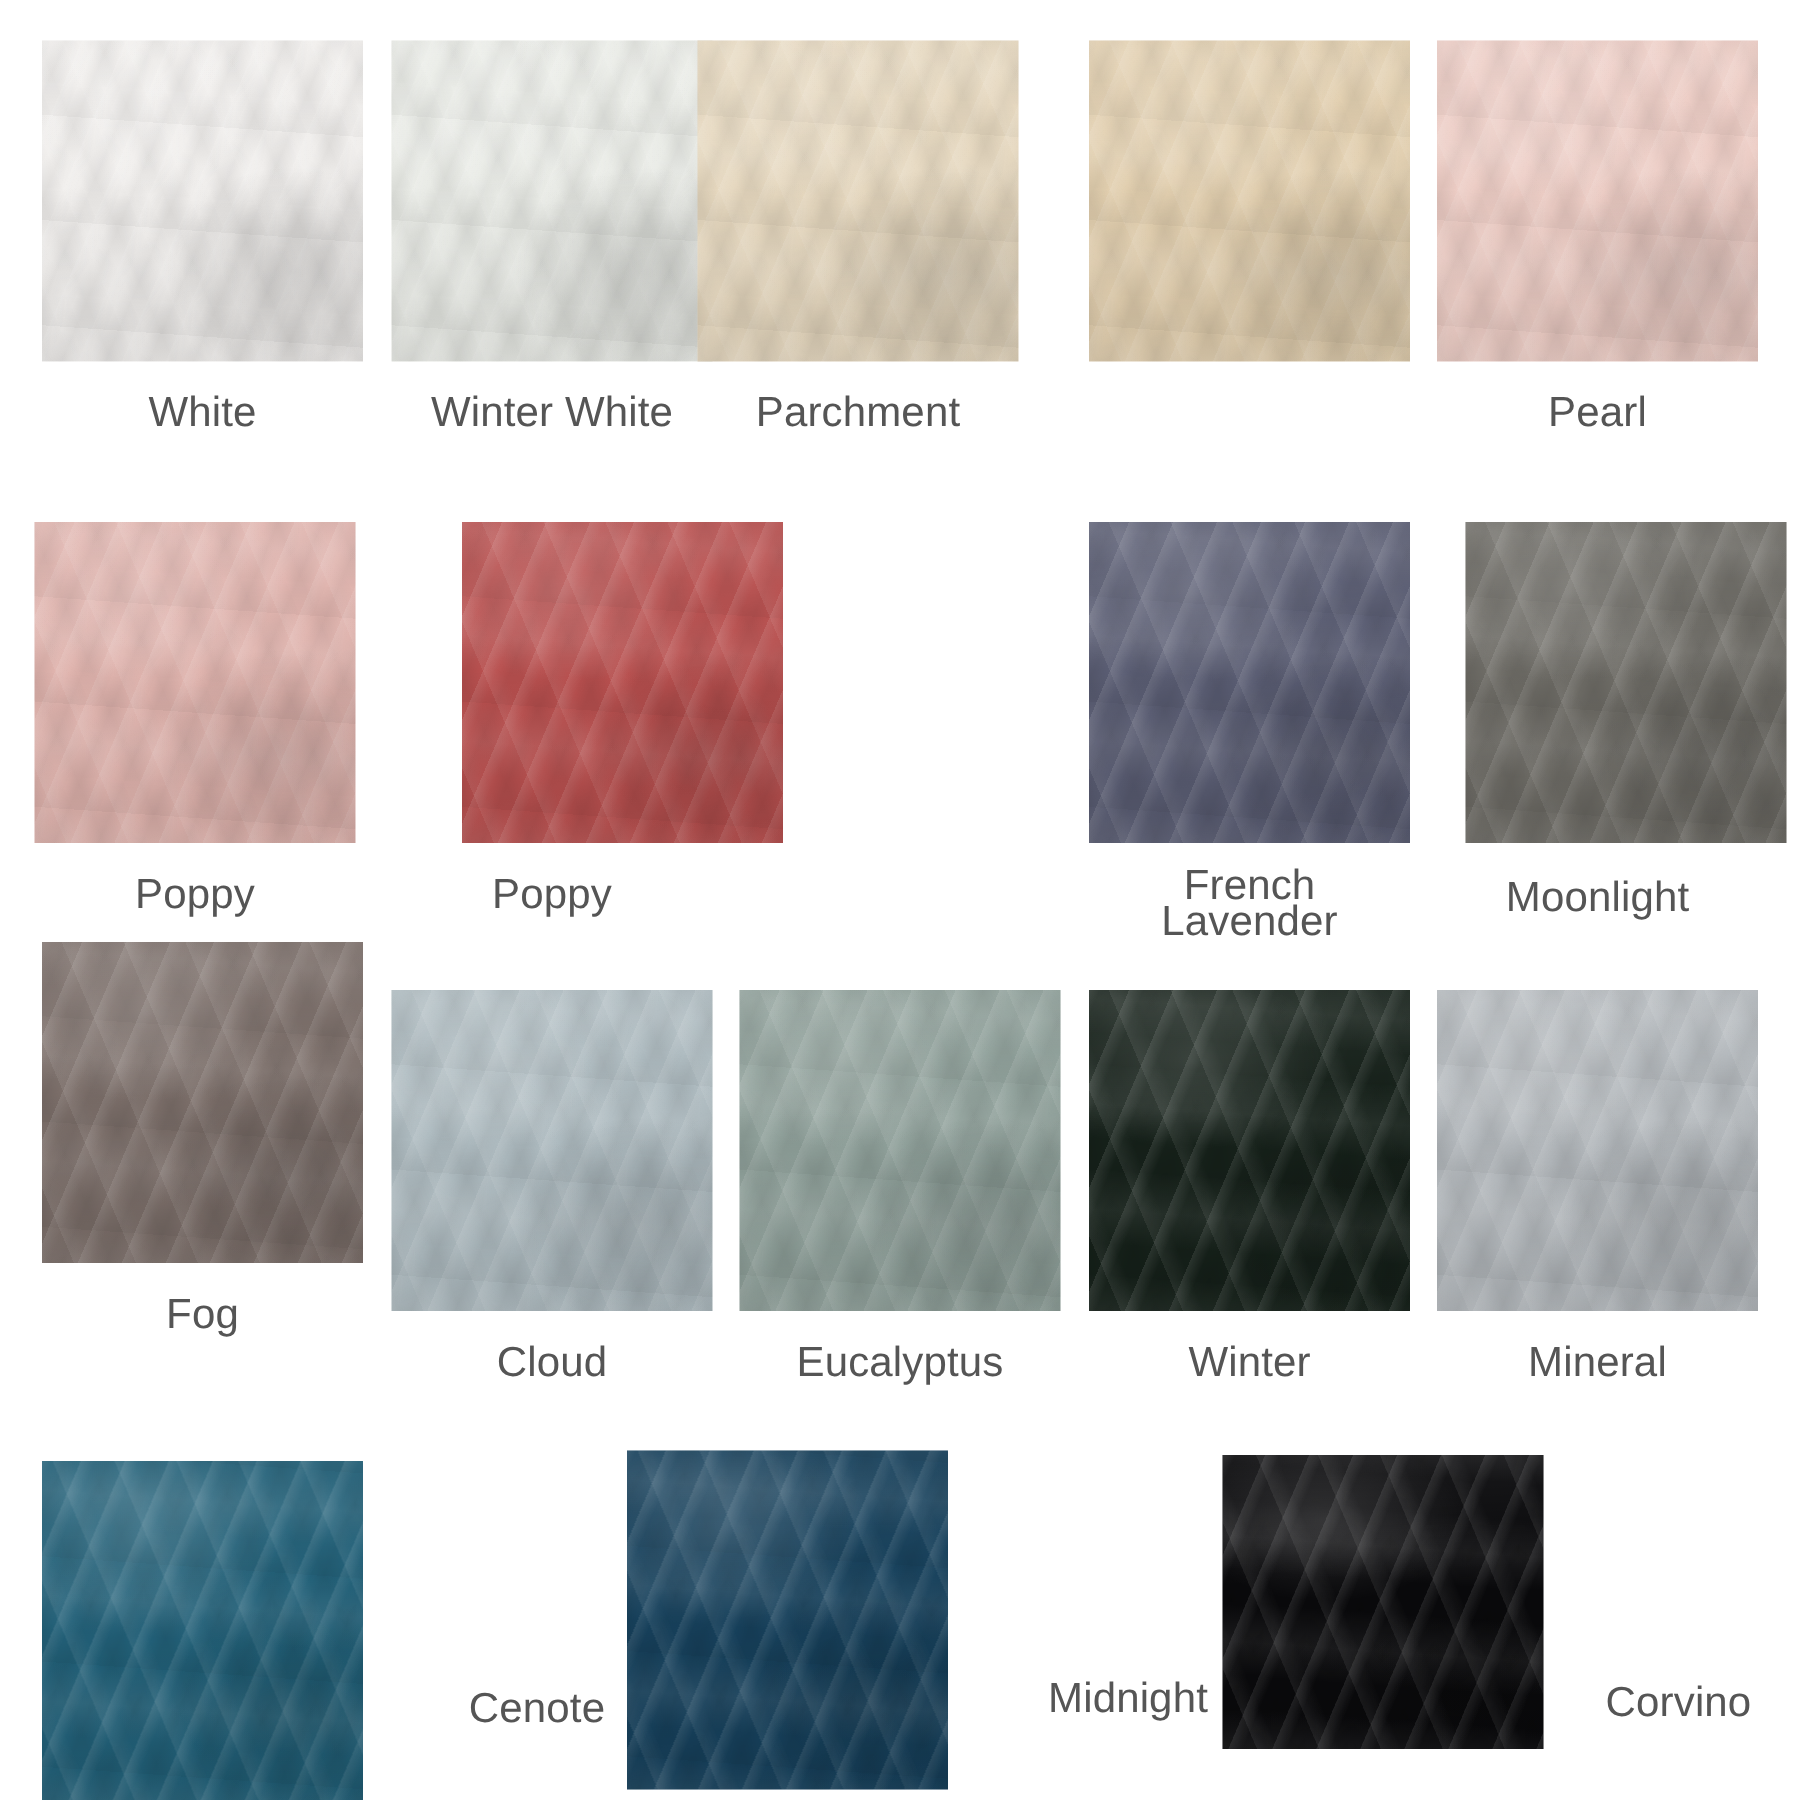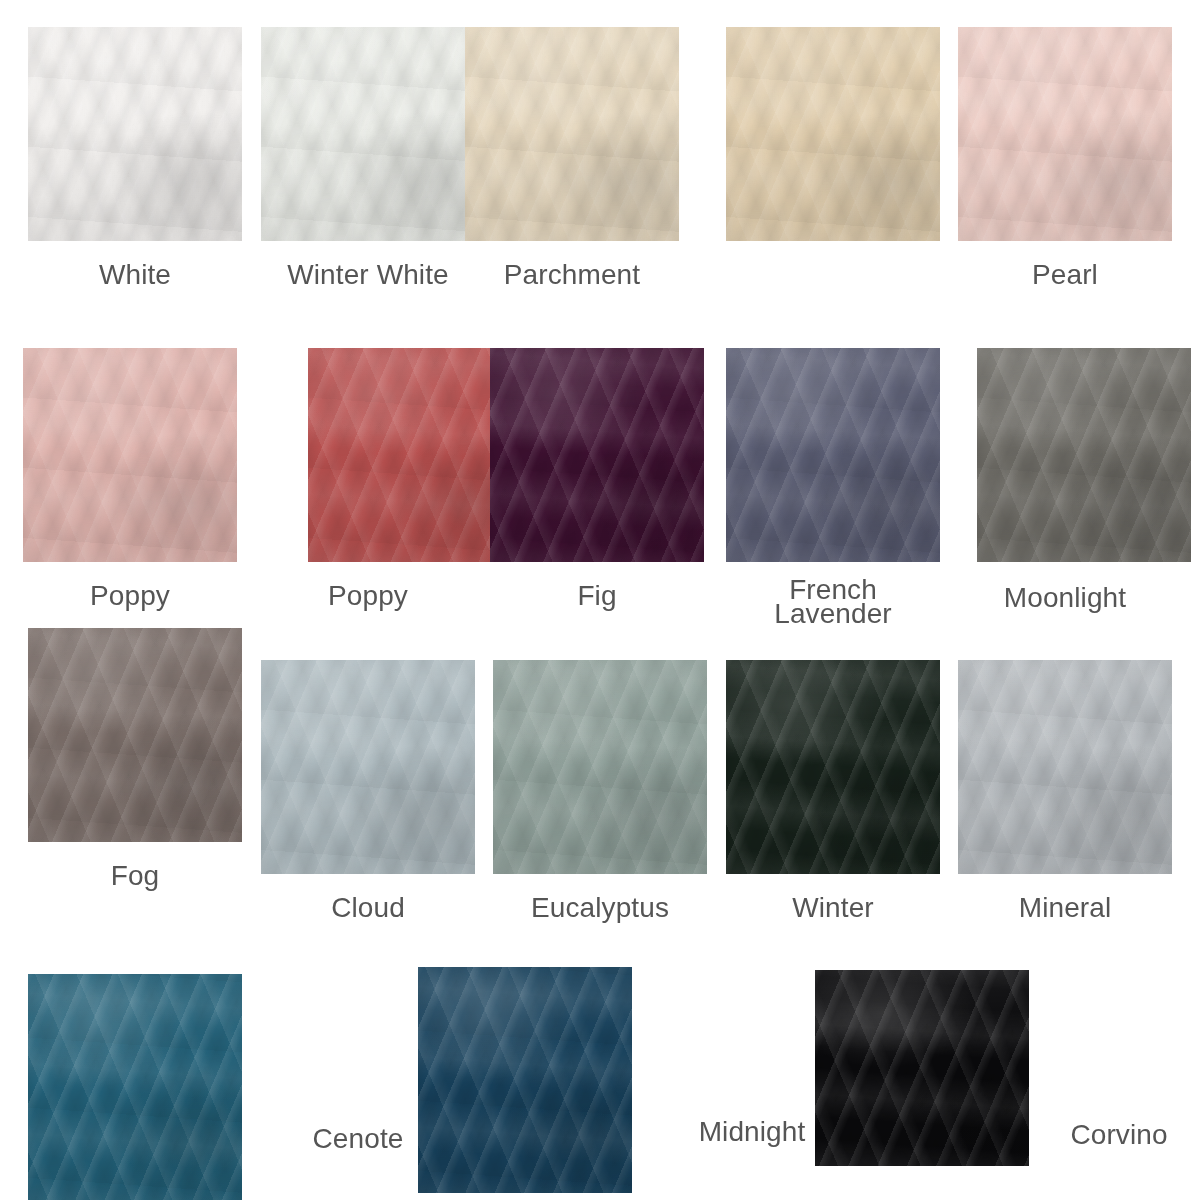--- a/index.html
+++ b/index.html
@@ -133,24 +133,20 @@
   <div class="swatch-cell row-standard" style="left:23px; top:348px;">
     <div class="swatch-chip" style="background-color: rgb(224, 180, 174);"></div>
     <div class="swatch-label" style="color: rgb(85, 85, 85);">Poppy</div>
   </div>
 
   <div class="swatch-cell row-standard" style="left:261px; top:348px;padding-left:47px;">
     <div class="swatch-chip" style="background-color: rgb(184, 80, 79);"></div>
     <div class="swatch-label" style="color: rgb(85, 85, 85);">Poppy</div>
   </div>
 
-  <div class="swatch-cell row-standard" style="left:490px; top:348px;">
-    <div class="swatch-chip" style="background-color: rgb(61, 16, 48);"></div>
-    <div class="swatch-label" style="color: rgb(85, 85, 85);">Fig</div>
-  </div>
 
   <div class="swatch-cell row-standard" style="left:726px; top:348px;">
     <div class="swatch-chip" style="background-color: rgb(90, 93, 115);"></div>
     <div class="swatch-label" style="top: 208px; height: 92px; line-height: 24px; padding: 0px 36px; width: 142px; color: rgb(85, 85, 85);">French Lavender</div>
   </div>
 
   <div class="swatch-cell row-standard" style="left:958px; top:348px;padding-left:19px;">
     <div class="swatch-chip" style="background-color: rgb(110, 108, 102);"></div>
     <div class="swatch-label" style="top: 226px; height: 48px; color: rgb(85, 85, 85);">Moonlight</div>
   </div>

